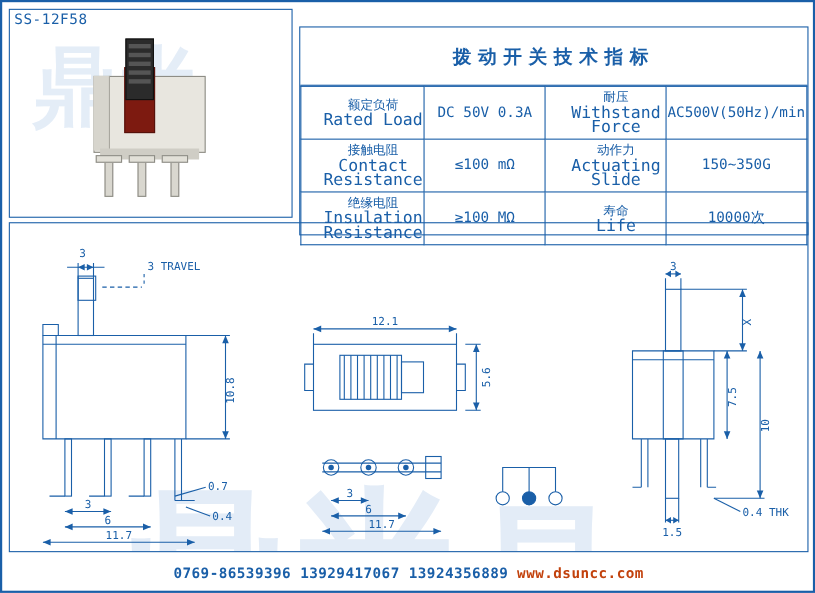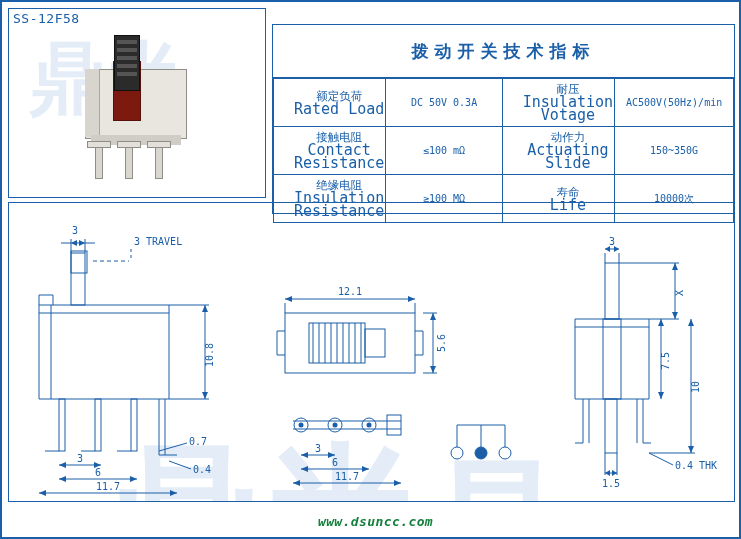--- a/index.html
+++ b/index.html
@@ -72,21 +72,21 @@
   .spec-title .en{font-size:13px;letter-spacing:2px;font-family:"DejaVu Sans Mono", monospace;}
   .spec table{border-collapse:collapse;width:100%;}
   .spec td{
     border:1px solid #1a5fa8;
     text-align:center;vertical-align:middle;
     font-size:11px;line-height:13px;
     color:#1a5fa8;
     height:45px;
   }
   .spec td.lbl{width:24%;padding-left:20px;}
-  .spec td.val{width:26%;font-family:"DejaVu Sans Mono", monospace;font-size:10px;}
+  .spec td.val{width:26%;font-family:"DejaVu Sans Mono", monospace;font-size:13px;}
   .spec .cn2{display:block;font-size:11.5px;}
   .spec .en2{display:block;font-size:15px;font-family:"DejaVu Sans Mono", monospace;}
   
   .draw{
     position:absolute;left:6px;top:200px;width:727px;height:300px;
     border:1.5px solid #1a5fa8;box-sizing:border-box;
     overflow:hidden;
   }
   .wm{
     position:absolute;
@@ -98,21 +98,21 @@
   .wm1{left:90px;top:210px;font-size:165px;}
   .wm2{left:400px;top:225px;font-size:165px;}
   svg{position:absolute;left:0;top:0;}
   
   .footer{
     position:absolute;left:6px;top:505px;width:727px;height:28px;
     display:flex;align-items:center;justify-content:center;
     font-size:13px;font-weight:bold;color:#1a5fa8;
     letter-spacing:.4px;
   }
-  .footer .url{color:#15803d;margin-left:8px;font-family:"DejaVu Sans Mono", monospace;font-style:italic;}
+  .footer .url{color:#c2410c;margin-left:8px;font-family:"DejaVu Sans Mono", monospace;}
   .footer .tel{font-family:"DejaVu Sans Mono", monospace;}
 </style>
 </head>
 <body>
 
 <div class="page">
 
   <div class="top">
 
     <div class="photo-box">
@@ -142,21 +142,21 @@
       <table>
         <tbody>
           <tr>
             <td class="lbl">
               <span class="cn2">额定负荷</span>
               <span class="en2">Rated Load</span>
             </td>
             <td class="val">DC 50V 0.3A</td>
             <td class="lbl">
               <span class="cn2">耐压</span>
-              <span class="en2">Insulation Votage</span>
+              <span class="en2">Withstand Force</span>
             </td>
             <td class="val">AC500V(50Hz)/min</td>
           </tr>
           <tr>
             <td class="lbl">
               <span class="cn2">接触电阻</span>
               <span class="en2">Contact Resistance</span>
             </td>
             <td class="val">≤100 mΩ</td>
             <td class="lbl">
@@ -328,16 +328,17 @@
         <path d="M596 250 L596 272 M608 250 L608 272"></path>
         <text x="602" y="284" text-anchor="middle" stroke="none" fill="#1a5fa8">1.5</text>
 
         <path d="M640 250 L664 262"></path>
         <text x="666" y="266" stroke="none" fill="#1a5fa8">0.4 THK</text>
       </g>
     </svg>
   </div>
 
   <div class="footer">
+    <span class="tel">0769-86539396  13929417067 13924356889</span>
     <span class="url">www.dsuncc.com</span>
   </div>
 
 </div>
 
 </body></html>

